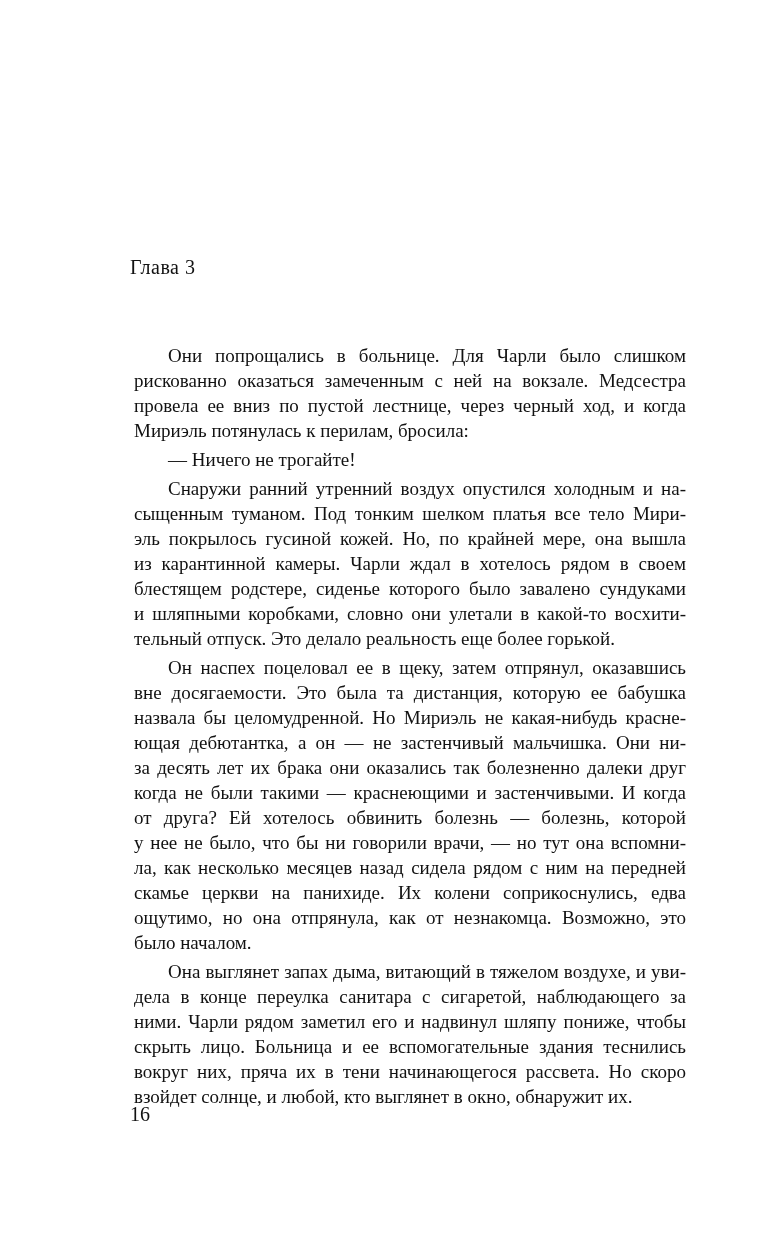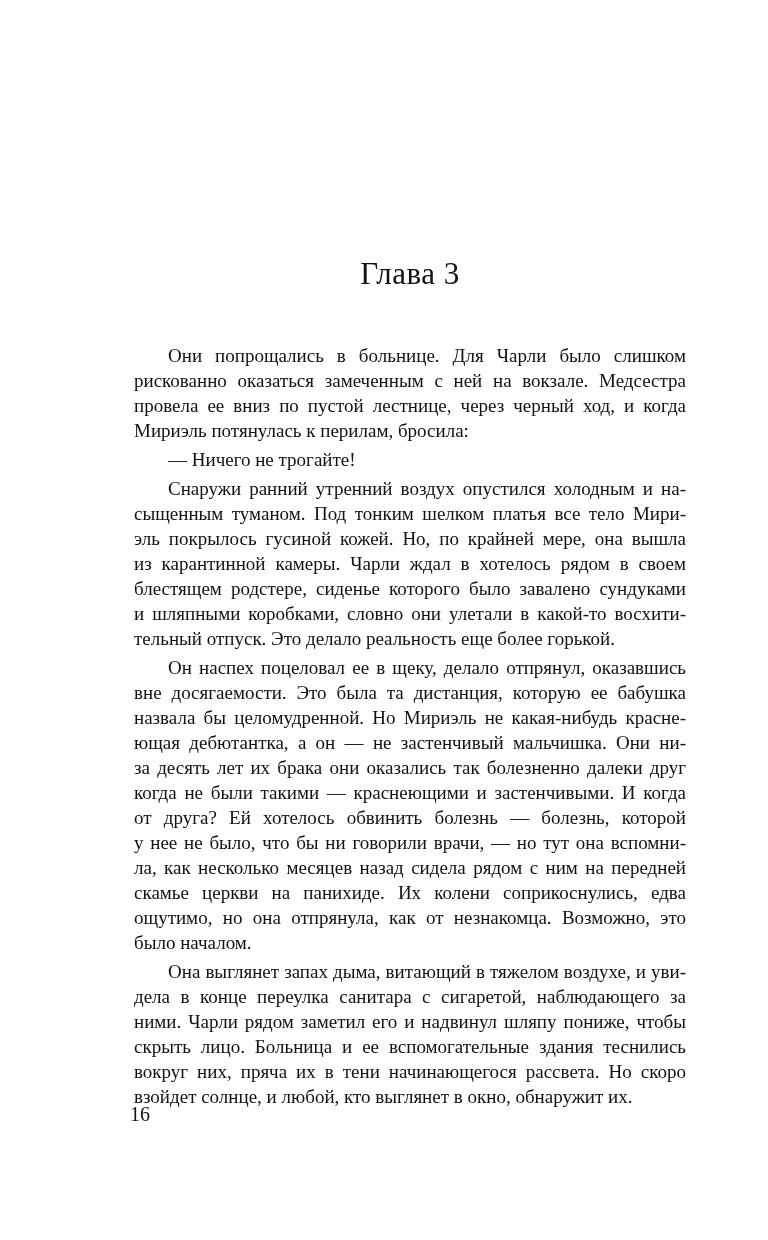--- a/index.html
+++ b/index.html
@@ -15,22 +15,21 @@
     font-family: "Liberation Serif", "DejaVu Serif", serif;
     color: #121212;
     overflow: hidden;
   }
   .chapter-title {
     position: absolute;
     top: 256px;
     left: 130px;
     width: 560px;
     margin: 0;
-    text-align: center;
-    font-size: 31px;
+    font-size: 20px;
     font-weight: normal;
     letter-spacing: 0.5px;
   }
   .text-block {
     position: absolute;
     top: 339px;
     left: 130px;
     width: 560px;
     font-size: 19px;
     line-height: 25px;
@@ -77,21 +76,21 @@
       <div class="paragraph">
         <div class="text-line first">Снаружи ранний утренний воздух опустился холодным и на-</div>
         <div class="text-line">сыщенным туманом. Под тонким шелком платья все тело Мири-</div>
         <div class="text-line">эль покрылось гусиной кожей. Но, по крайней мере, она вышла</div>
         <div class="text-line">из карантинной камеры. Чарли ждал в хотелось рядом в своем</div>
         <div class="text-line">блестящем родстере, сиденье которого было завалено сундуками</div>
         <div class="text-line">и шляпными коробками, словно они улетали в какой-то восхити-</div>
         <div class="text-line last">тельный отпуск. Это делало реальность еще более горькой.</div>
       </div>
       <div class="paragraph">
-        <div class="text-line first">Он наспех поцеловал ее в щеку, делало отпрянул, оказавшись</div>
+        <div class="text-line first">Он наспех поцеловал ее в щеку, затем отпрянул, оказавшись</div>
         <div class="text-line">вне досягаемости. Это была та дистанция, которую ее бабушка</div>
         <div class="text-line">назвала бы целомудренной. Но Мириэль не какая-нибудь красне-</div>
         <div class="text-line">ющая дебютантка, а он — не застенчивый мальчишка. Они ни-</div>
         <div class="text-line">за десять лет их брака они оказались так болезненно далеки друг</div>
         <div class="text-line">когда не были такими — краснеющими и застенчивыми. И когда</div>
         <div class="text-line">от друга? Ей хотелось обвинить болезнь — болезнь, которой</div>
         <div class="text-line">у нее не было, что бы ни говорили врачи, — но тут она вспомни-</div>
         <div class="text-line">ла, как несколько месяцев назад сидела рядом с ним на передней</div>
         <div class="text-line">скамье церкви на панихиде. Их колени соприкоснулись, едва</div>
         <div class="text-line">ощутимо, но она отпрянула, как от незнакомца. Возможно, это</div>

